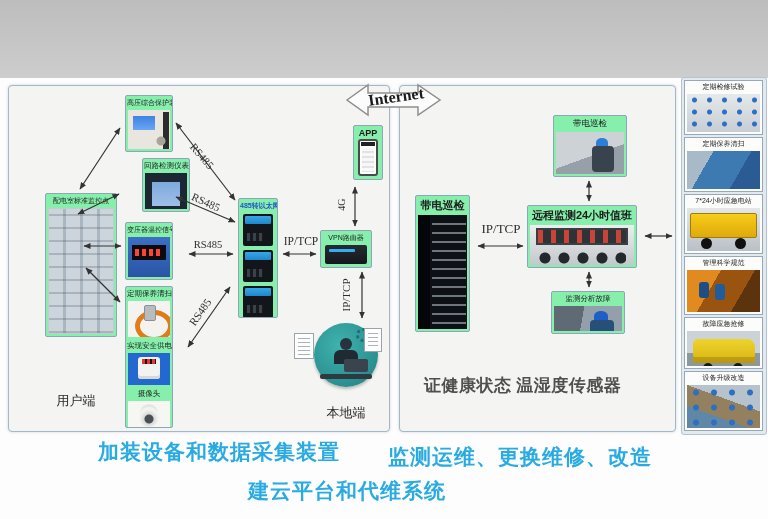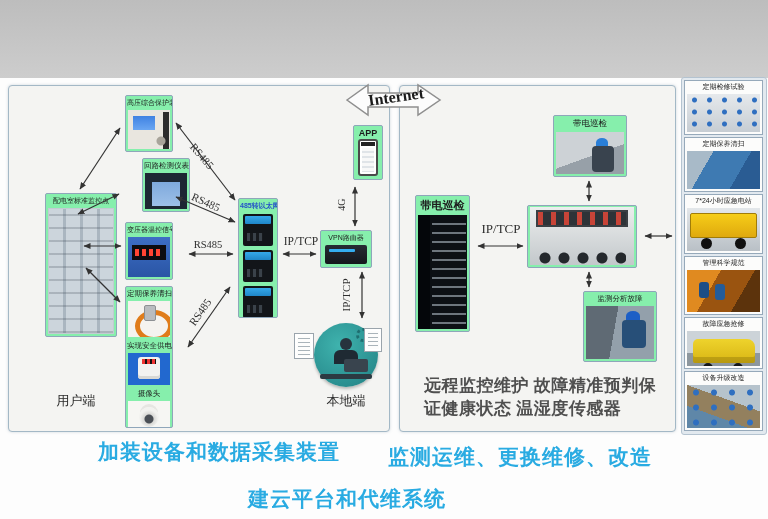--- a/index.html
+++ b/index.html
@@ -35,21 +35,21 @@
   #dev1 { left:125px; top:95px;  width:48px; height:57px; }
   #dev2 { left:142px; top:158px; width:48px; height:54px; }
   #dev3 { left:125px; top:222px; width:48px; height:58px; }
   #sensor-box { left:125px; top:286px; width:48px; height:142px; }
   #converter-box { left:238px; top:198px; width:40px; height:120px; padding-bottom:2px; }
   #app-box { left:338px; top:125px; width:30px; height:55px;margin-left:15px; }
   #vpn-box { left:320px; top:230px; width:52px; height:38px; }
   #dc-box { left:415px; top:195px; width:55px; height:137px; }
   #remote-box { left:527px; top:205px; width:110px; height:63px; }
   #patrol-box { left:553px; top:115px; width:74px; height:62px; }
-  #analysis-box { left:583px; top:291px; width:74px; height:71px; }
+  #analysis-box { left:551px; top:291px; width:74px; height:43px; }
   #dc-box .dlabel, #remote-box .dlabel { font-size:11px; font-weight:bold; }
   #patrol-box .dlabel { font-size:8.5px; }
 
   
   .ph-switchgear { background:
       repeating-linear-gradient(0deg, rgba(50,60,72,.22) 0 2px, transparent 2px 13px),
       repeating-linear-gradient(90deg, #ccd5dc 0 14px, #aab6c0 14px 17px);
       border:1px solid #c2cbd2; }
   .ph-protect { background:
       linear-gradient(#3f82e2,#6aa6f2) no-repeat 5px 6px / 22px 14px,
@@ -118,21 +118,21 @@
   #local-circle .desk { position:absolute; left:6px; bottom:8px; width:52px; height:5px;
       background:#2c3a42; border-radius:2px; }
   .doc { position:absolute; background:#fdfdfc; border:1px solid #9aa4ac;
       box-shadow:inset 0 0 0 2px #fff; }
   .doc::after { content:""; position:absolute; left:3px; right:3px; top:4px; bottom:3px;
       background:repeating-linear-gradient(180deg,#aab4ba 0 1px, transparent 1px 4px); }
   #doc-left  { left:294px; top:333px; width:20px; height:26px; }
   #doc-right { left:364px; top:328px; width:18px; height:24px; }
 
   #local-label, #user-label { position:absolute; font-size:13px; color:#2b2b2b; text-align:center; }
-  #local-label { left:316px; top:392px; width:60px; }
+  #local-label { left:316px; top:404px; width:60px; }
   #user-label  { left:44px;  top:392px; width:64px; }
 
   
   .ph-server { background:
       repeating-linear-gradient(0deg, rgba(190,202,212,.55) 0 2px, transparent 2px 9px) no-repeat 14px 4px / 34px 100%,
       linear-gradient(90deg,#04060a 0 12px, transparent 12px),
       #0d1014; }
   .ph-console { background:linear-gradient(#eceeee,#c3c8cb); }
   .ph-console::before { content:""; position:absolute; left:6px; right:6px; top:3px; height:13px;
       background:repeating-linear-gradient(90deg,#c84438 0 5px,#2e3338 5px 13px);
@@ -187,21 +187,21 @@
       border-radius:50%; background:#15181a; box-shadow:30px 0 0 #15181a; }
   .ph-upgrade { background:
       radial-gradient(circle, #2f6fc0 0 2.5px, transparent 3.5px),
       linear-gradient(200deg,#b6c3cc 0 38%, #93805e 38% 68%, #5f87a8 68%);
       background-size:18px 15px, cover; }
 
   
   .caption { position:absolute; font-size:21px; font-weight:bold; color:#29abe2; letter-spacing:1px; }
   #cap-left   { left:98px;  top:438px; }
   #cap-right  { left:388px; top:443px; }
-  #cap-center { left:248px; top:477px;margin-top:8px; }
+  #cap-center { left:248px; top:477px; }
 
   
   .netlabel { position:absolute; font-family:"Liberation Serif", serif; color:#2e2e2e;
       font-size:11px; text-align:center; z-index:6; white-space:nowrap; }
   #rs485-1 { left:178px; top:150px; width:48px; transform:rotate(49deg); }
   #rs485-2 { left:182px; top:196px; width:48px; transform:rotate(24deg); }
   #rs485-3 { left:191px; top:239px; width:34px; font-size:10.5px; }
   #rs485-4 { left:176px; top:306px; width:48px; transform:rotate(-55deg); }
   #iptcp-h { left:281px; top:235px; width:40px; font-size:11.5px; }
   #g4      { left:330px; top:199px; width:22px; transform:rotate(-90deg); font-size:10px; }
@@ -282,35 +282,35 @@
   <div class="doc" id="doc-right"></div>
   <div id="local-label">本地端</div>
   <div id="user-label">用户端</div>
 
   <div class="dbox" id="dc-box">
     <div class="dlabel">带电巡检</div>
     <div class="photo ph-server"></div>
   </div>
 
   <div class="dbox" id="remote-box">
+    <div class="dlabel">远程监测24小时值班</div>
     <div class="photo ph-console"></div>
   </div>
 
   <div class="dbox" id="patrol-box">
     <div class="dlabel">带电巡检</div>
     <div class="photo ph-patrol"></div>
   </div>
 
   <div class="dbox" id="analysis-box">
     <div class="dlabel">监测分析故障</div>
     <div class="photo ph-analysis"></div>
   </div>
 
   <div id="desc">
-    <div>远程监控维护 故障精准预判保</div>
     <div>证健康状态 温湿度传感器</div>
   </div>
 
   <div class="svc" id="svc1">
     <div class="dlabel">定期检修试验</div>
     <div class="photo ph-team"></div>
   </div>
   <div class="svc" id="svc2">
     <div class="dlabel">定期保养清扫</div>
     <div class="photo ph-clean"></div>

